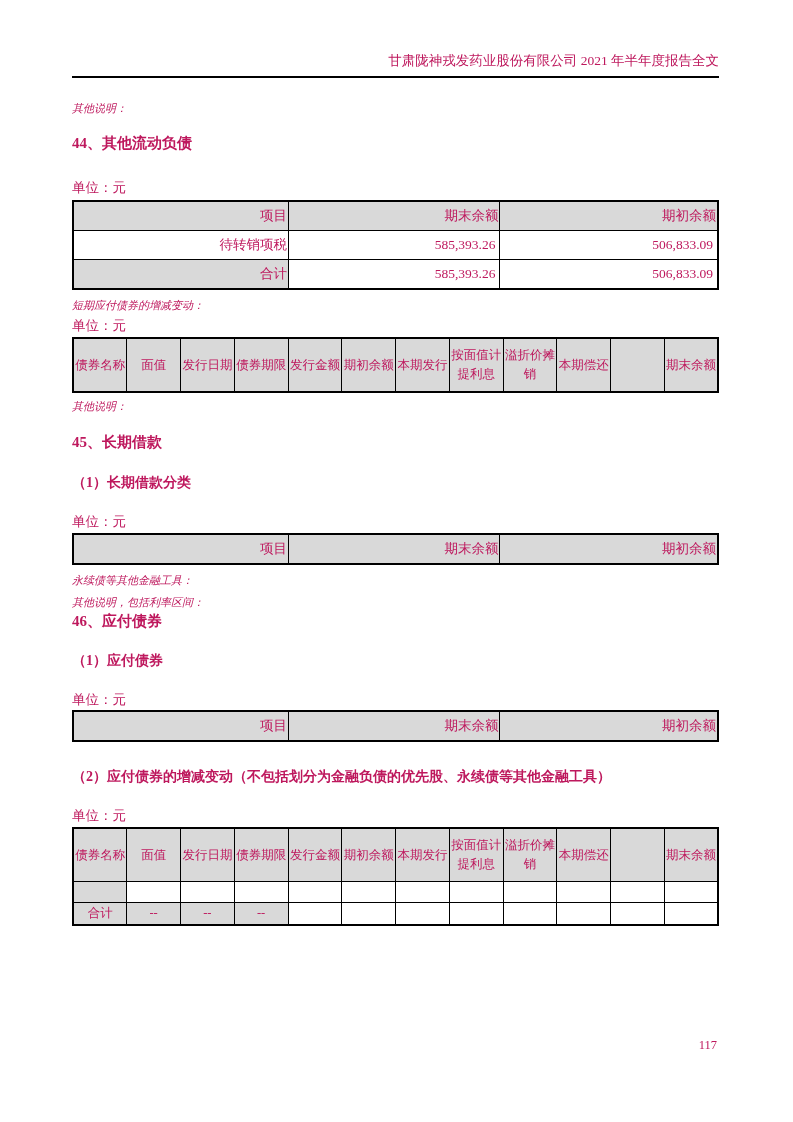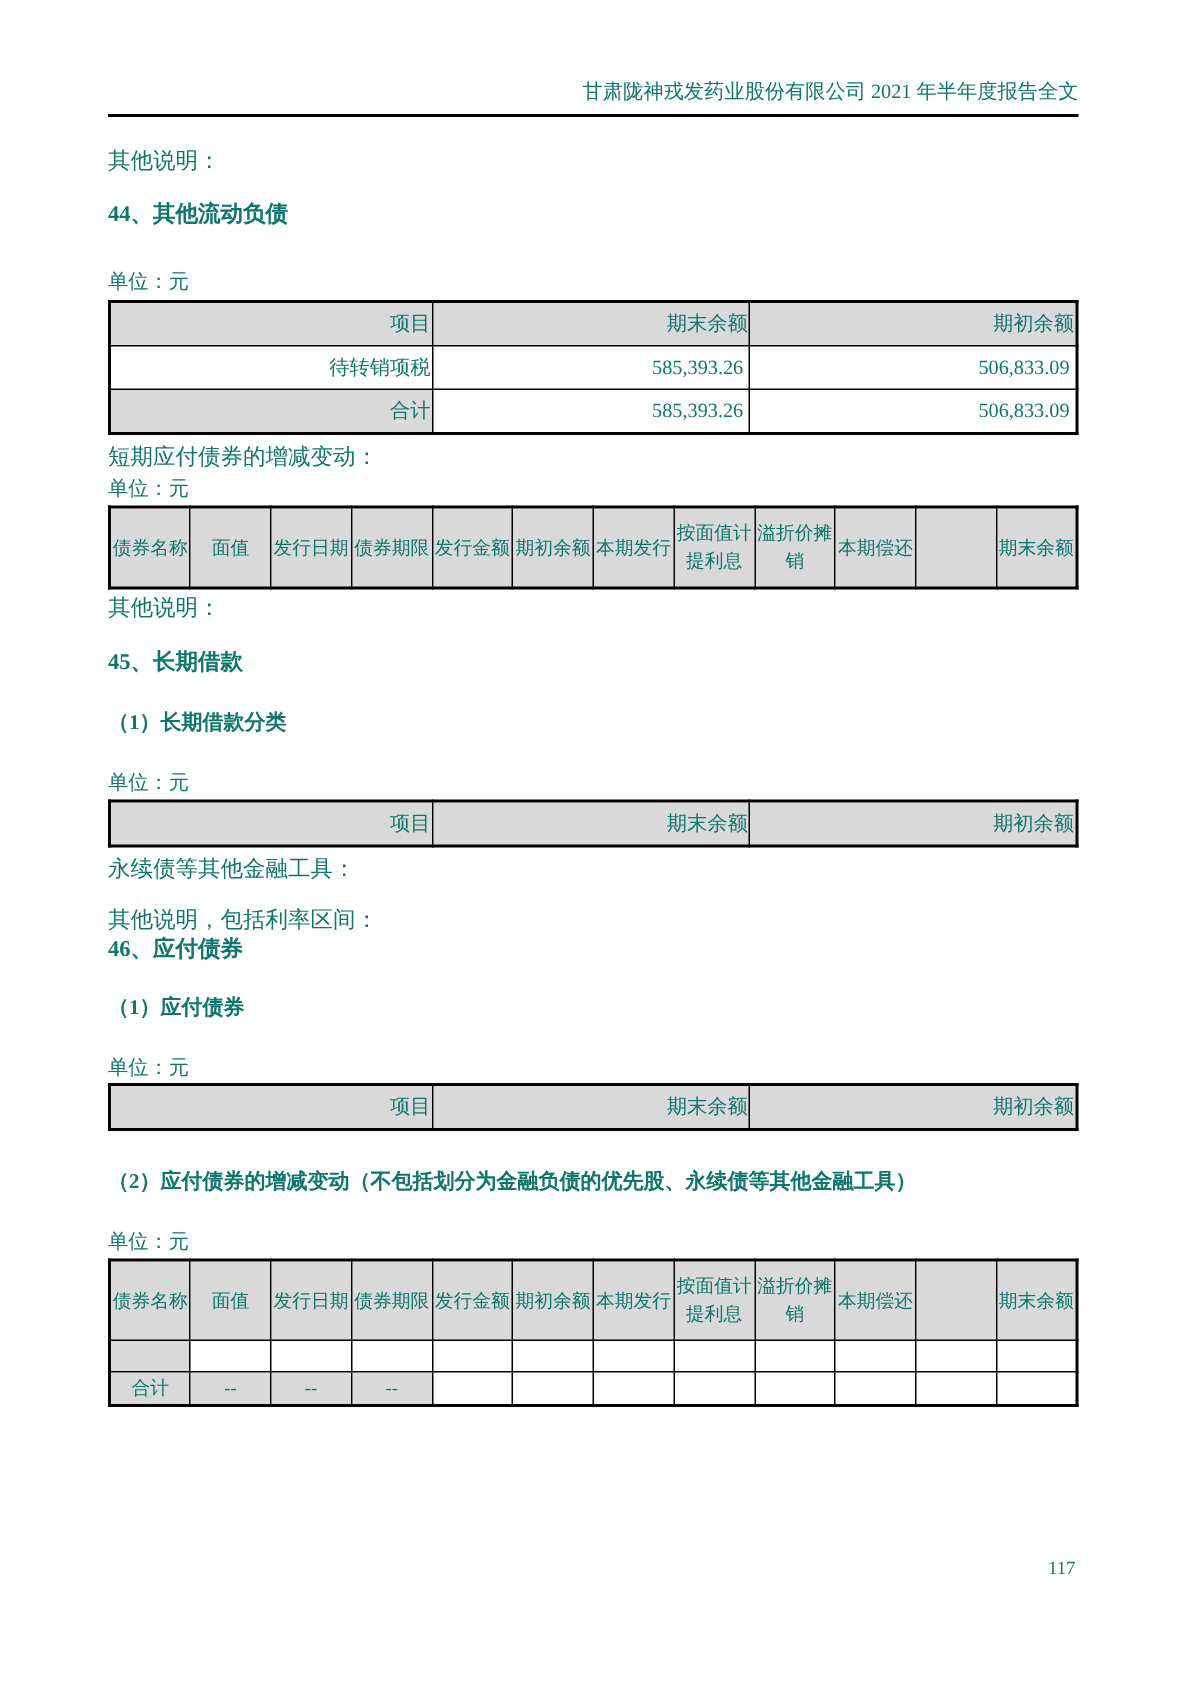--- a/index.html
+++ b/index.html
@@ -1,45 +1,45 @@
 <!DOCTYPE html>
 <html><head>
 <meta charset="utf-8">
 <style>
   html,body { margin:0; padding:0; background:#ffffff; }
   .page {
     position:relative; width:793px; height:1122px; background:#ffffff;
-    font-family:"Liberation Serif","DejaVu Serif",serif; color:#0f766e;
+    font-family:"Liberation Serif","DejaVu Serif",serif; color:#be185d;
     overflow:hidden;
   }
   .content { position:absolute; left:72px; top:0; width:647px; }
 
   .doc-header {
     padding-top:52px; padding-bottom:6px; border-bottom:2px solid #000;
     text-align:right; font-size:13.5px; line-height:18px;
   }
-  .note  { font-size:15px; line-height:17px; }
+  .note  { font-size:11px; line-height:17px;font-style:italic; }
   .h1    { font-size:15px; font-weight:bold; line-height:20px; }
   .h2    { font-size:14px; font-weight:bold; line-height:19px; }
   .unit  { font-size:13.5px; line-height:17px; }
 
   .mt-note1 { margin-top:22px; }
   .mt-h44   { margin-top:16px; }
   .mt-unit1 { margin-top:26px; }
   .mt-tbl1  { margin-top:4px;  }
   .mt-bcl   { margin-top:7px;  }
   .mt-unit2 { margin-top:3px;  }
   .mt-tbl2  { margin-top:3px;  }
   .mt-note2 { margin-top:5px;  }
   .mt-h45   { margin-top:17px; }
   .mt-sub45 { margin-top:21px; }
   .mt-unit3 { margin-top:21px; }
   .mt-tbl3  { margin-top:3px;  }
   .mt-note3 { margin-top:7px;  }
-  .mt-note4 { margin-top:17px;  }
+  .mt-note4 { margin-top:5px;  }
   .mt-h46   { }
   .mt-sub46a{ margin-top:20px; }
   .mt-unit4 { margin-top:21px; }
   .mt-tbl4  { margin-top:2px;  }
   .mt-sub46b{ margin-top:25px; }
   .mt-unit5 { margin-top:21px; }
   .mt-tbl5  { margin-top:3px;  }
 
   table.tbl {
     width:100%; border-collapse:collapse; table-layout:fixed;

